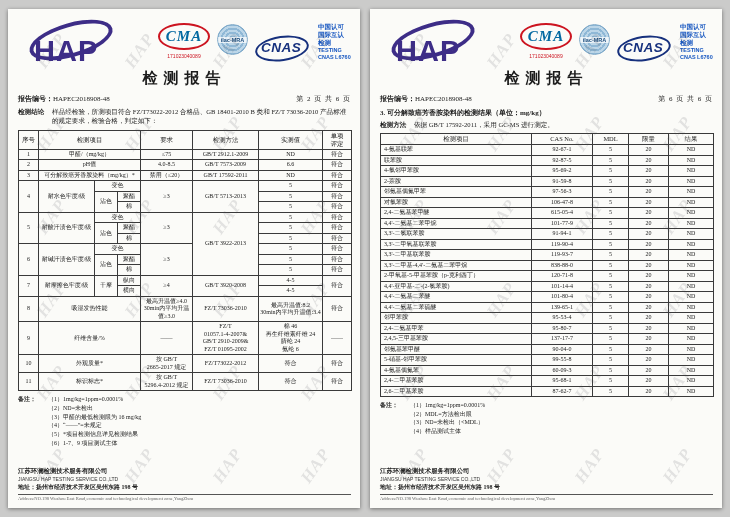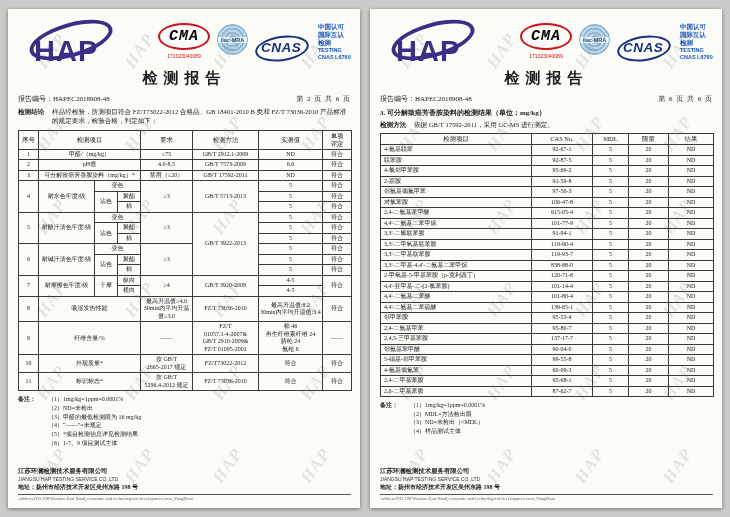--- a/index.html
+++ b/index.html
@@ -33,42 +33,42 @@
   .hdr { position:relative; height:56px; }
   .hap-logo { position:absolute; left:8px; top:2px; width:92px; height:52px; }
   .hap-ellipse { position:absolute; left:2px; top:2px; width:86px; height:34px;
     border:4px solid #3d2d87; border-radius:50%; transform:rotate(-16deg); }
   .hap-text { position:absolute; left:8px; top:14px; font-size:29px; font-weight:bold;
     color:#3d2d87; letter-spacing:1px; font-family:"Liberation Sans",sans-serif; }
   .logo-row { position:absolute; left:140px; top:4px; display:flex; align-items:flex-start; gap:7px; }
   .cma-box { text-align:center; }
   .cma-oval { width:52px; height:27px; border:2.5px solid #cc1420; border-radius:50%;
     display:flex; align-items:center; justify-content:center;
-    color:#000000; font-weight:bold; font-size:15px; font-family:Liberation Mono, monospace;
+    color:#0369a1; font-weight:bold; font-size:15px; font-family:Liberation Serif, serif;
     font-style:italic; letter-spacing:1px; }
   .cma-num { color:#cc1420; font-size:5px; margin-top:3px; font-family:"Liberation Sans",sans-serif; }
   .ilac-circle { width:31px; height:31px; border-radius:50%; margin-top:1px;
     background:repeating-radial-gradient(circle at 50% 50%, #bcd6e8 0 2px, #8fb8d6 2px 4px);
     border:1px solid #7fa9c9; position:relative; overflow:hidden; }
   .ilac-label { position:absolute; left:0; right:0; top:12px; text-align:center;
     font-size:5.5px; color:#1d4e7e; background:rgba(255,255,255,.75);
     font-family:"Liberation Sans",sans-serif; font-weight:bold; }
   .cnas-box { position:relative; width:56px; height:32px; margin-top:10px; }
   .cnas-ellipse { position:absolute; left:0; top:3px; width:54px; height:25px;
     border:2px solid #16307d; border-radius:50%; transform:rotate(-8deg); }
   .cnas-text { position:absolute; left:6px; top:7px; color:#16307d; font-weight:bold;
     font-style:italic; font-size:13.5px; font-family:"Liberation Sans",sans-serif; letter-spacing:.5px; }
   .accr { margin-top:0; line-height:1.25; }
   .accr .cn { color:#1656c0; font-weight:bold; font-size:6.5px; }
   .accr .en { color:#1656c0; font-size:5.5px; font-weight:bold; font-family:"Liberation Sans",sans-serif; }
 
   .doc-title { text-align:center; font-size:15px; font-weight:bold; letter-spacing:6px; margin-top:-6px; }
 
   .report-line { display:flex; justify-content:space-between; margin-top:6px; font-size:7px; }
-  .report-no b { font-weight:normal;text-align:center; }
+  .report-no b { font-weight:bold;text-align:center; }
   .page-no { font-size:7px; letter-spacing:1px; }
 
   .conclusion { display:flex; margin-top:4px; font-size:6.6px; line-height:1.35; }
   .conclusion .lbl { font-weight:bold; flex:0 0 34px; }
   .conclusion .txt { flex:1; }
 
   table { border-collapse:collapse; width:100%; table-layout:fixed; }
   td,th { border:0.8px solid #3a3a3a; font-size:6px; text-align:center;
     padding:1px 1px; vertical-align:middle; overflow:hidden; line-height:1.25; }
   th { font-weight:normal; font-size:6.4px; }

